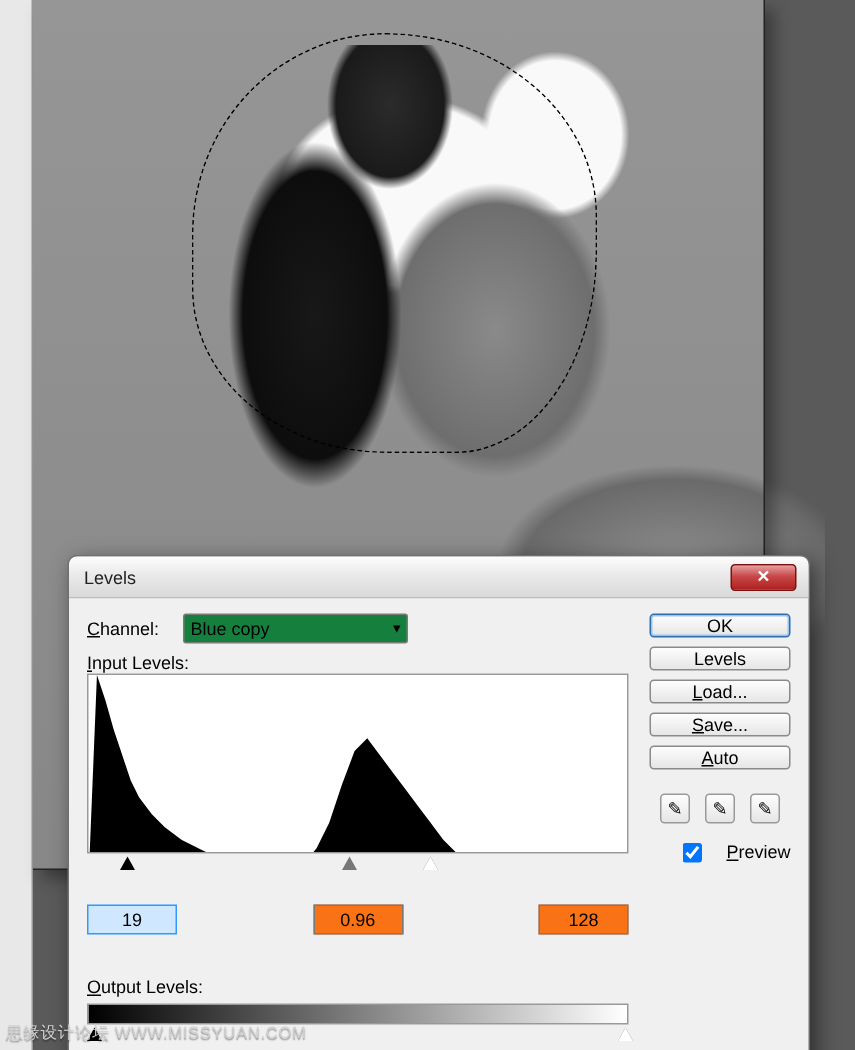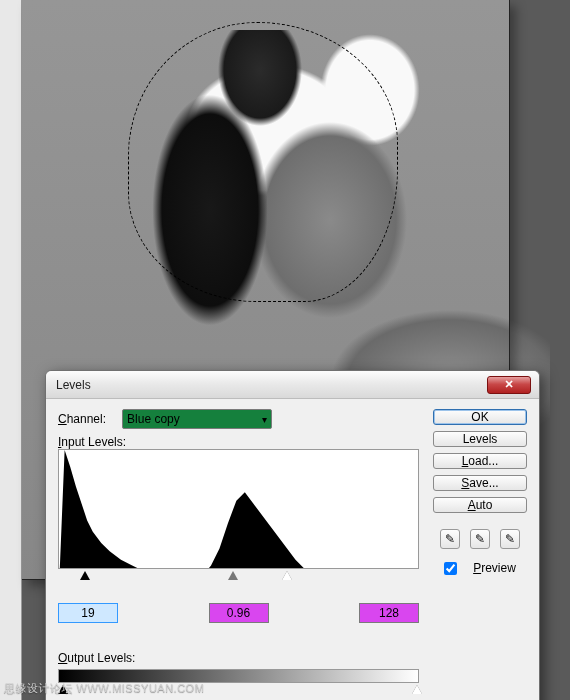--- a/index.html
+++ b/index.html
@@ -119,21 +119,21 @@
   }
   .tri.black { border-bottom: 9px solid #000; }
   .tri.gray  { border-bottom: 9px solid #777; }
   .tri.white { border-bottom: 9px solid #fff; filter: drop-shadow(0 0 0.5px #555); }
 
   .inputs-row {
     display:flex; justify-content: space-between; margin-top:20px; gap:10px;
   }
   .num {
     width: 60px; height: 20px;
-    background:#d946ef; border:1px solid #7a7a7a;
+    background:#f97316; border:1px solid #7a7a7a;
     font-size:12px; text-align:center; padding:2px 0;
   }
   .num.active { border:1px solid #3399ff; background:#cfe8ff; }
 
   .output-gradient {
     height: 14px;
     background: linear-gradient(90deg, #000 0%, #fff 100%);
     border: 1px solid #999; margin-top:4px;
   }
 
@@ -148,21 +148,21 @@
     border:1px solid #2f6fb0;
     box-shadow: 0 0 0 1px #9cc3ea inset;
   }
   .droppers { display:flex; gap:10px; margin:10px 0 6px; justify-content:center; }
   .dropper {
     width:20px; height:20px;
     background: linear-gradient(180deg,#fdfdfd,#e6e6e6);
     border:1px solid #999; border-radius:3px;
     display:flex; align-items:center; justify-content:center;
   }
-  .checkbox-row { display:flex; align-items:center; gap:16px; justify-content:center; }
+  .checkbox-row { display:flex; align-items:center; gap:16px; justify-content:flex-end; }
   input[type=checkbox]{ width:13px; height:13px; }
 
   .watermark {
     position:absolute; left:4px; bottom:4px;
     color:#d0d0d0; font-size:11px; letter-spacing:.5px;
     text-shadow: 0 1px 1px rgba(0,0,0,.4);
     font-family: sans-serif;
   }
 </style>
 </head>

